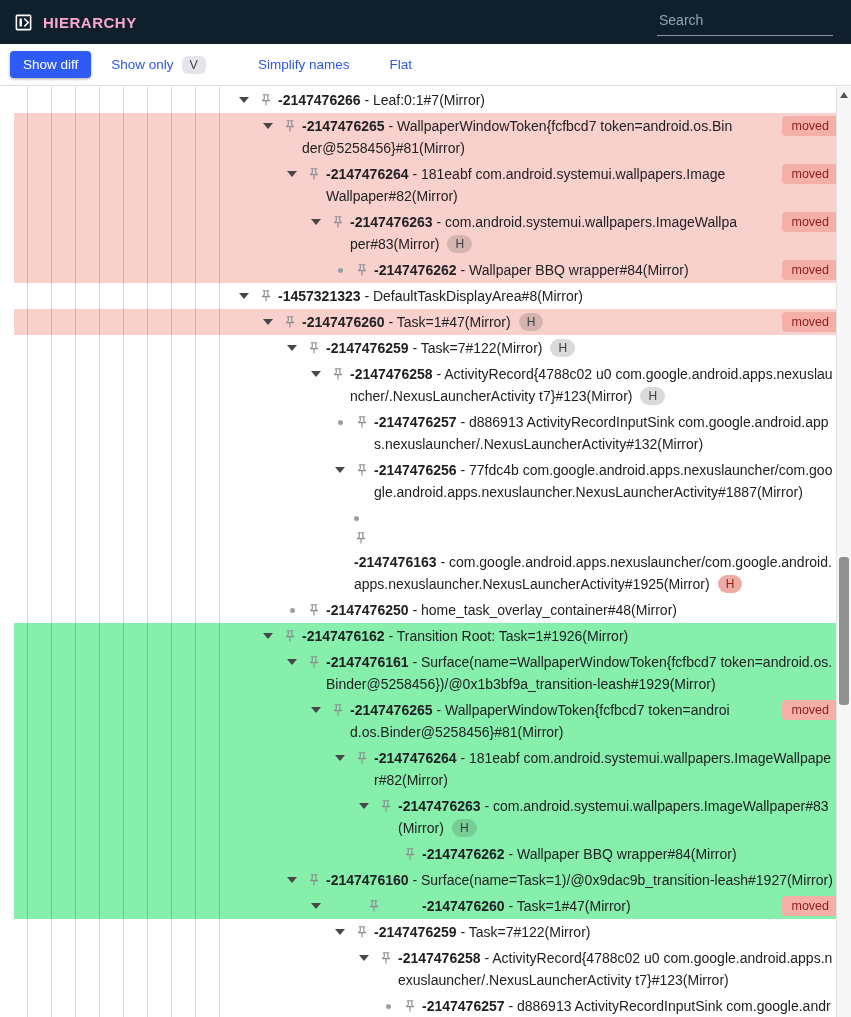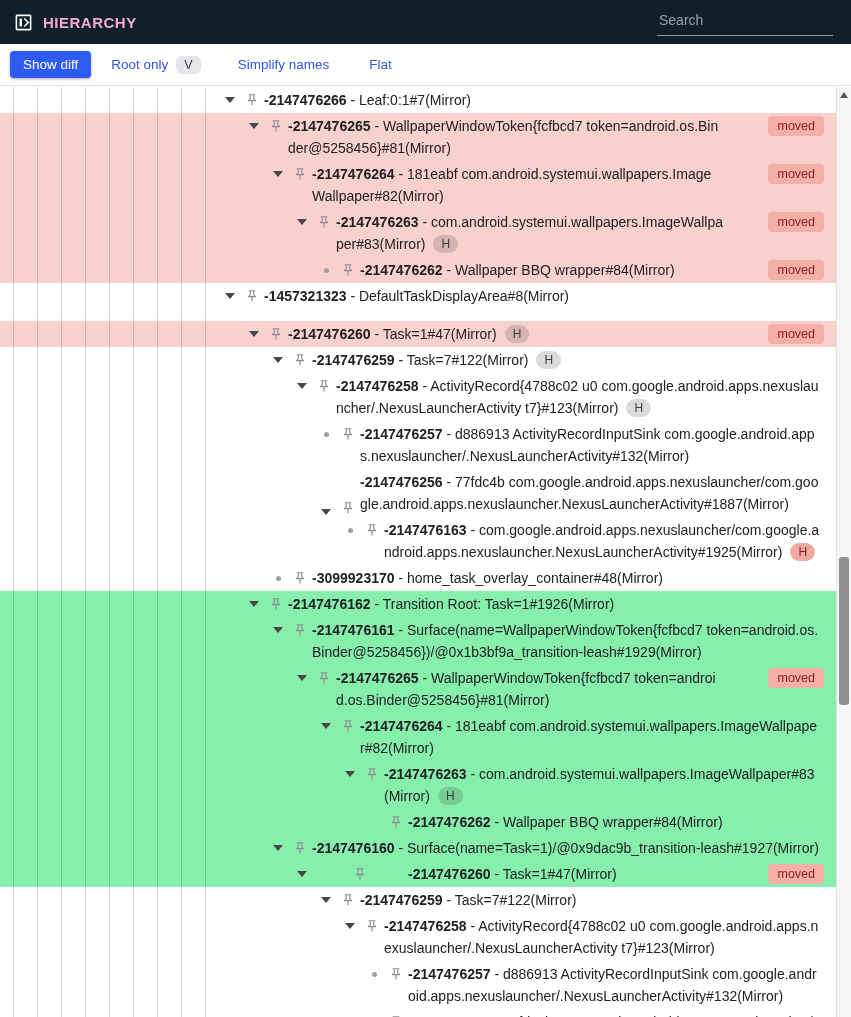--- a/index.html
+++ b/index.html
@@ -21,27 +21,27 @@
   .toolbar { height: 42px; border-bottom: 1px solid #e0e0e0; display: flex;
              align-items: center; padding: 0 10px; background: #fff; }
   .btn-filled { background: #2e5bf6; color: #fff; border: none; border-radius: 4px;
                 font-size: 13.5px; font-weight: 500; padding: 6px 13px;
                 box-shadow: 0 1px 3px rgba(0,0,0,.35); cursor: pointer;
                 font-family: "Liberation Sans", sans-serif; }
   .btn-text { background: none; border: none; color: #2e55e8; font-size: 13.5px;
               padding: 6px 6px; display: inline-flex; align-items: center; gap: 8px;
               cursor: pointer; font-family: "Liberation Sans", sans-serif; }
   .btn-showonly { margin-left: 14px; }
-  .btn-simplify { margin-left: 25px; }
+  .btn-simplify { margin-left: 40px; }
   .btn-flat { margin-left: 28px; }
   .chip-v { background: #e4e6eb; color: #444; border-radius: 6px; padding: 2px 8px;
             font-size: 12.5px; }
 
   
-  .tree { position: absolute; top: 87px; left: 0; width: 836px; height: 930px;
+  .tree { position: absolute; top: 87px; left: 14px; width: 836px; height: 930px;
           overflow: hidden; background: #fff; }
   .guides { position: absolute; top: 0; left: 0; height: 100%; width: 230px;
             pointer-events: none; z-index: 3; }
   .guide { position: absolute; top: 0; bottom: 0; width: 1px;
            background: rgba(0,0,0,.16); }
   .row { position: relative; display: flex; align-items: flex-start;
          padding-top: 2px; padding-bottom: 2px; font-size: 14px; line-height: 22px;
          color: #202124; }
   .row.pink  { background: #f9d1cc; }
   .row.green { background: #86efac; }
@@ -84,21 +84,21 @@
       <path d="M13 7l5 5-5 5" fill="none" stroke="#fff" stroke-width="2"></path>
     </svg>
   </span>
   <span class="title">HIERARCHY</span>
   <input class="search" type="text" placeholder="Search" style="">
 </header>
 
 <div class="toolbar">
   <button class="btn-filled">Show diff</button>
   <button class="btn-text btn-showonly">
-    <span>Root only</span>
+    <span>Show only</span>
     <span class="chip-v">V</span>
   </button>
   <button class="btn-text btn-simplify">Simplify names</button>
   <button class="btn-text btn-flat">Flat</button>
 </div>
 
 <div class="tree">
   <div class="rows">
       <div class="row" style="padding-left: 220px;">
         <span class="exp">
@@ -163,21 +163,21 @@
         <span class="exp">
           <span class="tri"></span>
         </span>
         <span class="pin">
           <svg viewBox="0 0 24 24" width="14" height="14" fill="#8a8f94">
             <path d="M14,4v5c0,1.12 0.37,2.16 1,3H9c0.65,-0.86 1,-1.9 1,-3V4H14 M17,2H7C6.45,2 6,2.45 6,3s0.45,1 1,1h1v5c0,1.66 -1.34,3 -3,3v2h5.97v7l1,1l1,-1v-7H19v-2c-1.66,0 -3,-1.34 -3,-3V4h1c0.55,0 1,-0.45 1,-1S17.55,2 17,2z"></path>
           </svg>
         </span>
         <span class="txt"><span class="nid">-1457321323</span> - DefaultTaskDisplayArea#8(Mirror)</span>
       </div>
-      <div class="row pink has-moved" style="padding-left: 244px; margin-top: 12px;">
+      <div class="row pink has-moved" style="padding-left: 244px;">
         <span class="exp">
           <span class="tri"></span>
         </span>
         <span class="pin">
           <svg viewBox="0 0 24 24" width="14" height="14" fill="#8a8f94">
             <path d="M14,4v5c0,1.12 0.37,2.16 1,3H9c0.65,-0.86 1,-1.9 1,-3V4H14 M17,2H7C6.45,2 6,2.45 6,3s0.45,1 1,1h1v5c0,1.66 -1.34,3 -3,3v2h5.97v7l1,1l1,-1v-7H19v-2c-1.66,0 -3,-1.34 -3,-3V4h1c0.55,0 1,-0.45 1,-1S17.55,2 17,2z"></path>
           </svg>
         </span>
         <span class="txt"><span class="nid">-2147476260</span> - Task=1#47(Mirror)<span class="chip-h gray">H</span></span>
         <span class="chip-moved">moved</span>
@@ -208,52 +208,52 @@
         <span class="exp">
           <span class="dot"></span>
         </span>
         <span class="pin">
           <svg viewBox="0 0 24 24" width="14" height="14" fill="#8a8f94">
             <path d="M14,4v5c0,1.12 0.37,2.16 1,3H9c0.65,-0.86 1,-1.9 1,-3V4H14 M17,2H7C6.45,2 6,2.45 6,3s0.45,1 1,1h1v5c0,1.66 -1.34,3 -3,3v2h5.97v7l1,1l1,-1v-7H19v-2c-1.66,0 -3,-1.34 -3,-3V4h1c0.55,0 1,-0.45 1,-1S17.55,2 17,2z"></path>
           </svg>
         </span>
         <span class="txt"><span class="nid">-2147476257</span> - d886913 ActivityRecordInputSink com.google.android.apps.nexuslauncher/.NexusLauncherActivity#132(Mirror)</span>
       </div>
-      <div class="row" style="padding-left: 316px; align-items: flex-end;">
+      <div class="row" style="padding-left: 316px;">
         <span class="exp">
           <span class="tri"></span>
         </span>
         <span class="pin">
           <svg viewBox="0 0 24 24" width="14" height="14" fill="#8a8f94">
             <path d="M14,4v5c0,1.12 0.37,2.16 1,3H9c0.65,-0.86 1,-1.9 1,-3V4H14 M17,2H7C6.45,2 6,2.45 6,3s0.45,1 1,1h1v5c0,1.66 -1.34,3 -3,3v2h5.97v7l1,1l1,-1v-7H19v-2c-1.66,0 -3,-1.34 -3,-3V4h1c0.55,0 1,-0.45 1,-1S17.55,2 17,2z"></path>
           </svg>
         </span>
         <span class="txt"><span class="nid">-2147476256</span> - 77fdc4b com.google.android.apps.nexuslauncher/com.google.android.apps.nexuslauncher.NexusLauncherActivity#1887(Mirror)</span>
       </div>
-      <div class="row" style="padding-left: 340px;">
+      <div class="row" style="padding-left: 340px; flex-direction: column;">
         <span class="exp">
           <span class="dot"></span>
         </span>
         <span class="pin">
           <svg viewBox="0 0 24 24" width="14" height="14" fill="#8a8f94">
             <path d="M14,4v5c0,1.12 0.37,2.16 1,3H9c0.65,-0.86 1,-1.9 1,-3V4H14 M17,2H7C6.45,2 6,2.45 6,3s0.45,1 1,1h1v5c0,1.66 -1.34,3 -3,3v2h5.97v7l1,1l1,-1v-7H19v-2c-1.66,0 -3,-1.34 -3,-3V4h1c0.55,0 1,-0.45 1,-1S17.55,2 17,2z"></path>
           </svg>
         </span>
         <span class="txt"><span class="nid">-2147476163</span> - com.google.android.apps.nexuslauncher/com.google.android.apps.nexuslauncher.NexusLauncherActivity#1925(Mirror)<span class="chip-h pink">H</span></span>
       </div>
       <div class="row" style="padding-left: 268px;">
         <span class="exp">
           <span class="dot"></span>
         </span>
         <span class="pin">
           <svg viewBox="0 0 24 24" width="14" height="14" fill="#8a8f94">
             <path d="M14,4v5c0,1.12 0.37,2.16 1,3H9c0.65,-0.86 1,-1.9 1,-3V4H14 M17,2H7C6.45,2 6,2.45 6,3s0.45,1 1,1h1v5c0,1.66 -1.34,3 -3,3v2h5.97v7l1,1l1,-1v-7H19v-2c-1.66,0 -3,-1.34 -3,-3V4h1c0.55,0 1,-0.45 1,-1S17.55,2 17,2z"></path>
           </svg>
         </span>
-        <span class="txt"><span class="nid">-3099923170</span> - home_task_overlay_container#48(Mirror)</span>
+        <span class="txt"><span class="nid">-2147476250</span> - home_task_overlay_container#48(Mirror)</span>
       </div>
       <div class="row green" style="padding-left: 244px;">
         <span class="exp">
           <span class="tri"></span>
         </span>
         <span class="pin">
           <svg viewBox="0 0 24 24" width="14" height="14" fill="#8a8f94">
             <path d="M14,4v5c0,1.12 0.37,2.16 1,3H9c0.65,-0.86 1,-1.9 1,-3V4H14 M17,2H7C6.45,2 6,2.45 6,3s0.45,1 1,1h1v5c0,1.66 -1.34,3 -3,3v2h5.97v7l1,1l1,-1v-7H19v-2c-1.66,0 -3,-1.34 -3,-3V4h1c0.55,0 1,-0.45 1,-1S17.55,2 17,2z"></path>
           </svg>
         </span>

